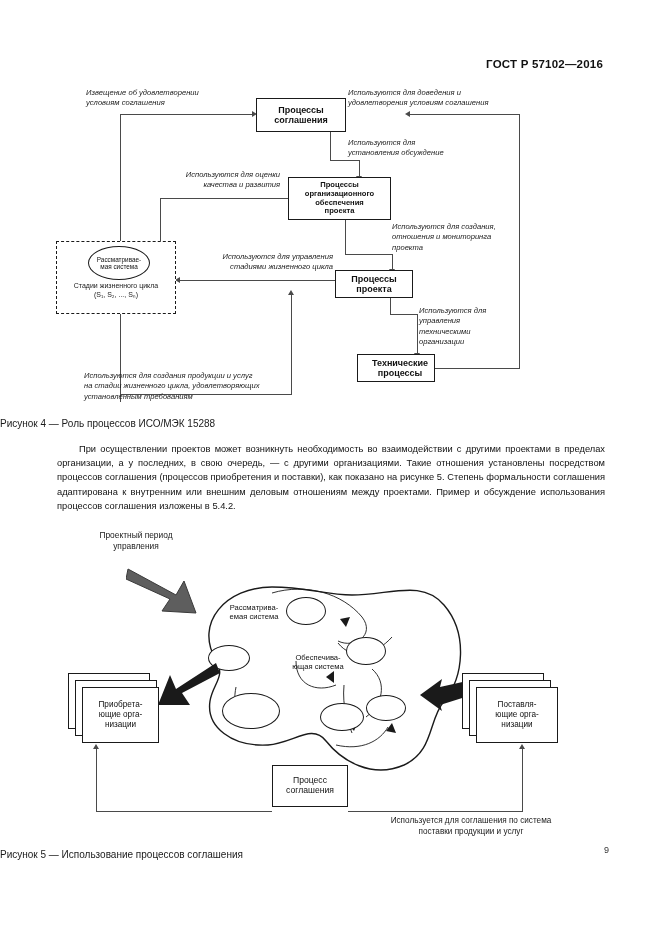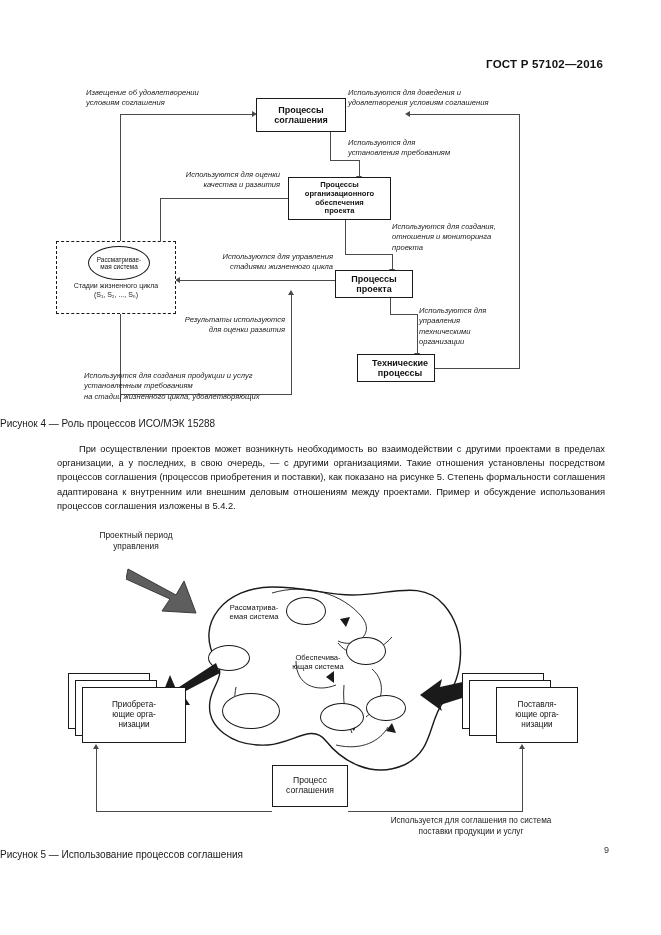--- a/index.html
+++ b/index.html
@@ -199,55 +199,51 @@
       <div>условиям соглашения</div>
     </div>
 
     <div class="cap" style="left:348px;top:6px;width:230px;">
       <div>Используются для доведения и</div>
       <div>удовлетворения условиям соглашения</div>
     </div>
 
     <div class="cap" style="left:348px;top:56px;width:180px;">
       <div>Используются для</div>
-      <div>установления требованиям</div>
+      <div>установления обсуждение</div>
     </div>
 
     <div class="cap right" style="left:120px;top:88px;width:160px;">
       <div>Используются для оценки</div>
       <div>качества и развития</div>
     </div>
 
     <div class="cap" style="left:392px;top:140px;width:185px;">
       <div>Используются для создания,</div>
       <div>отношения и мониторинга</div>
       <div>проекта</div>
     </div>
 
     <div class="cap right" style="left:175px;top:170px;width:158px;">
       <div>Используются для управления</div>
       <div>стадиями жизненного цикла</div>
     </div>
 
-    <div class="cap right" style="left:130px;top:233px;width:155px;">
-      <div>Результаты используются</div>
-      <div>для оценки развития</div>
-    </div>
 
     <div class="cap" style="left:419px;top:224px;width:120px;">
       <div>Используются для</div>
       <div>управления</div>
       <div>техническими</div>
       <div>организации</div>
     </div>
 
     <div class="cap" style="left:84px;top:289px;width:300px;">
       <div>Используются для создания продукции и услуг</div>
+      <div>на стадии жизненного цикла, удовлетворяющих</div>
       <div>установленным требованиям</div>
-      <div>на стадии жизненного цикла, удовлетворяющих</div>
     </div>
   </div>
 
   <div class="figcap figcap1">Рисунок 4 — Роль процессов ИСО/МЭК 15288</div>
 
   <div class="body-text">
     <p>При осуществлении проектов может возникнуть необходимость во взаимодействии с другими проектами в пределах организации, а у последних, в свою очередь, — с другими организациями. Такие отношения установлены посредством процессов соглашения (процессов приобретения и поставки), как показано на рисунке 5. Степень формальности соглашения адаптирована к внутренним или внешним деловым отношениям между проектами. Пример и обсуждение использования процессов соглашения изложены в 5.4.2.</p>
   </div>
 
   <div class="diagram fig2">
@@ -312,33 +308,33 @@
 
     <div class="thick-arrow" style="left:420px;top:148px;">
       <svg width="62" height="44" viewBox="0 0 62 44">
         <polygon points="4,18 42,6 40,0 62,16 40,32 42,24 6,32" fill="#1a1a1a" transform="rotate(180 31 19)"></polygon>
       </svg>
     </div>
 
     <div class="stack" style="left:68px;top:148px;width:100px;height:72px;">
       <div class="sheet" style="left:0;top:0;width:82px;height:56px;"></div>
       <div class="sheet" style="left:7px;top:7px;width:82px;height:56px;"></div>
-      <div class="sheet front" style="left:14px;top:14px;width:104px;height:56px;">
+      <div class="sheet front" style="left:14px;top:14px;width:77px;height:56px;">
         <div>
           <span>Приобрета-</span><br>
           <span>ющие орга-</span><br>
           <span>низации</span>
         </div>
       </div>
     </div>
 
     <div class="stack" style="left:462px;top:148px;width:105px;height:72px;">
       <div class="sheet" style="left:0;top:0;width:82px;height:56px;"></div>
       <div class="sheet" style="left:7px;top:7px;width:82px;height:56px;"></div>
-      <div class="sheet front" style="left:14px;top:14px;width:82px;height:56px;margin-left:20px;">
+      <div class="sheet front" style="left:14px;top:14px;width:82px;height:56px;">
         <div>
           <span>Поставля-</span><br>
           <span>ющие орга-</span><br>
           <span>низации</span>
         </div>
       </div>
     </div>
 
     <div class="node" style="left:272px;top:240px;width:76px;height:42px;font-weight:normal;font-size:8.6px;">
       <div>

